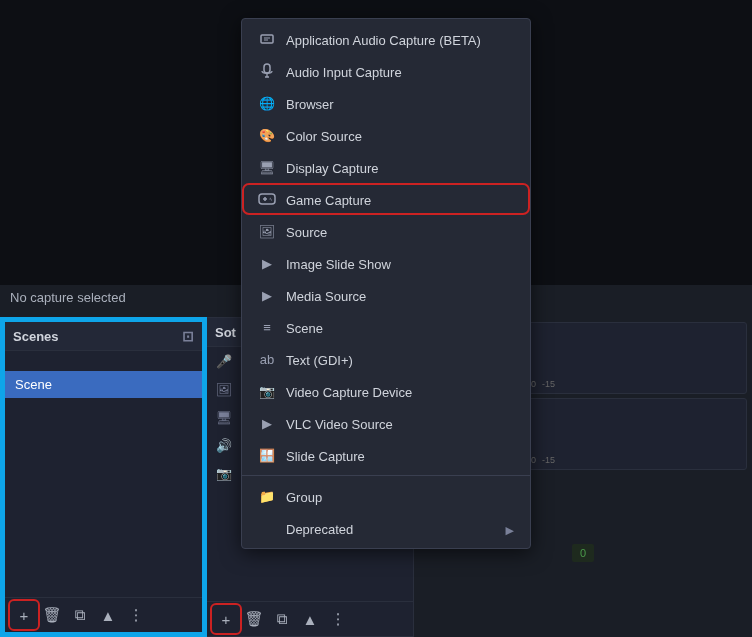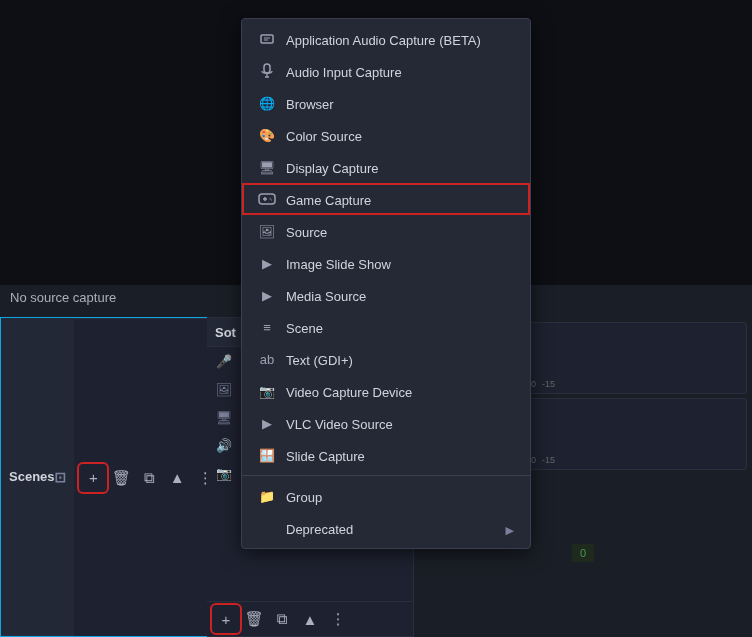--- a/index.html
+++ b/index.html
@@ -35,23 +35,24 @@
       position: absolute;
       bottom: 0; left: 0; right: 0;
       height: 320px;
       display: flex;
     }
 
     
     .scenes-panel {
       width: 207px;
       background: #1e2230;
-      border: 1px solid #0ea5e9;
-      display: flex;
-      flex-direction: row;
+      border: 5px solid #0ea5e9;
+      display: flex;
+      flex-direction: column;
+      gap: 20px;
     }
 
     .panel-header {
       display: flex;
       align-items: center;
       justify-content: space-between;
       padding: 6px 8px;
       background: #232837;
       border-bottom: 1px solid #2a2f3d;
       font-size: 13px;
@@ -210,20 +211,21 @@
       cursor: pointer;
       font-size: 13px;
       color: #d0d4dc;
       position: relative;
     }
 
     .menu-item.highlighted {
       background: transparent;
       outline: 2px solid #cc2222;
       outline-offset: -2px;
+      border-radius: 7px;
     }
 
     .menu-icon {
       width: 18px;
       height: 18px;
       display: flex;
       align-items: center;
       justify-content: center;
       color: #9aa0b2;
       font-size: 13px;
@@ -248,21 +250,21 @@
       outline-offset: 1px;
     }
   </style>
 </head>
 <body>
 
 <div class="main-area">
   <div style="position:absolute; top:0; left:0; right:0; bottom:0; background: #0d0f14;"></div>
 </div>
 
-<div class="no-source-label">No source capture</div>
+<div class="no-source-label">No capture selected</div>
 
 <div class="context-menu">
 
 <div class="menu-item">
       <span class="menu-icon">
         <svg width="16" height="16" viewBox="0 0 16 16" fill="currentColor">
           <rect x="2" y="4" width="12" height="8" rx="1" fill="none" stroke="currentColor" stroke-width="1.5"></rect>
           <path d="M5 7h6M5 9h4" stroke="currentColor" stroke-width="1"></path>
         </svg>
       </span>

